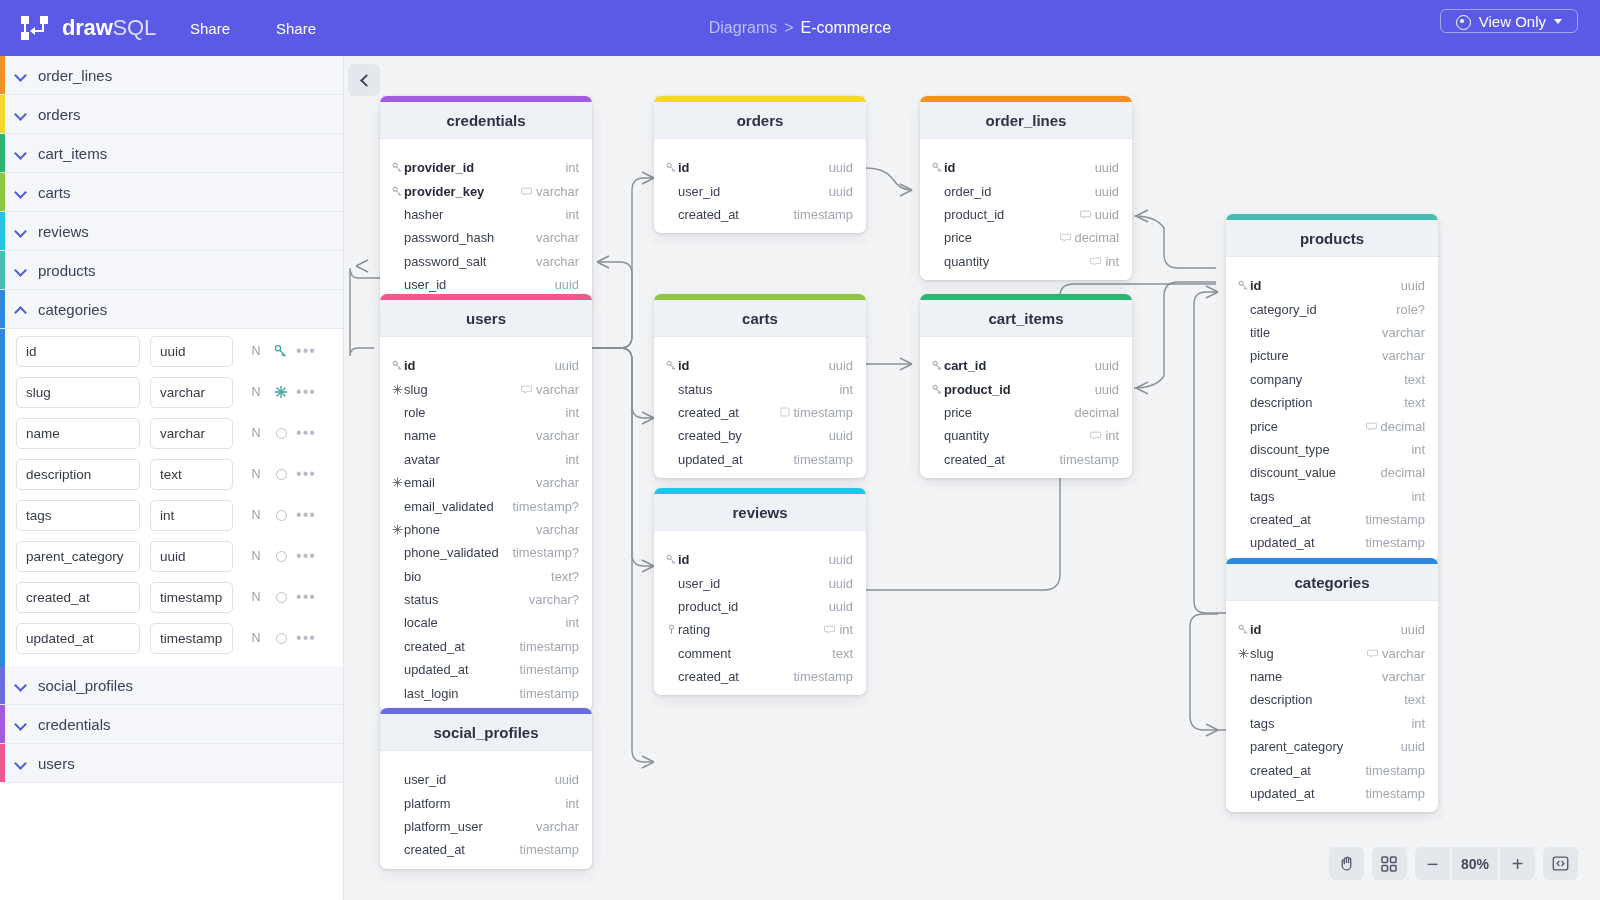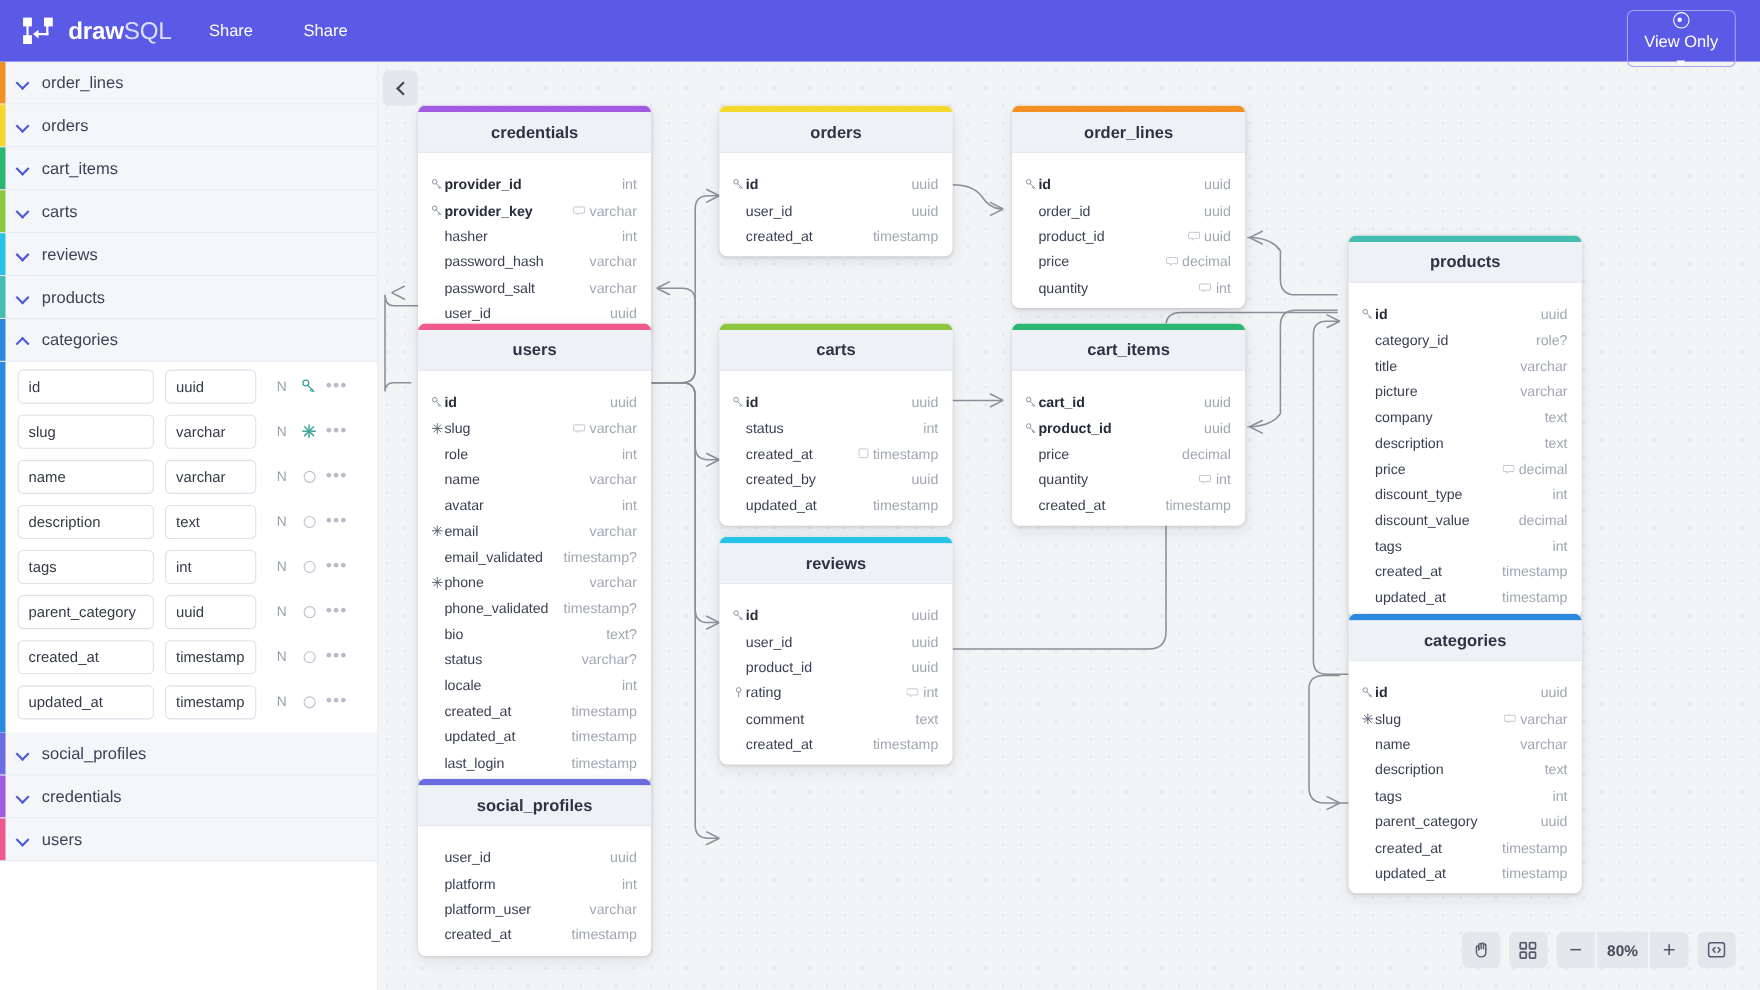--- a/index.html
+++ b/index.html
@@ -49,26 +49,25 @@
     position: absolute; left: 0; width: 1600px;
     text-align: center; font-size: 16px; pointer-events: none;
   }
   #breadcrumb span { pointer-events: auto; }
   .bc-parent { color: #bfbff4; }
   .bc-sep { color: #bfbff4; margin: 0 7px; }
   .bc-current { color: #ffffff; }
 
   #viewonly-btn {
     position: absolute; right: 22px; top: 9px;
-    height: 52px; padding: 0 15px;
+    height: 24px; padding: 0 15px;
     display: flex; align-items: center; gap: 8px;
     border: 1px solid #a3a3f0; border-radius: 6px;
     color: #ffffff; font-size: 15px; cursor: pointer;
     background: transparent;
-    flex-direction: column;
   }
   .eye-ic { width: 15px; height: 15px; display:inline-block; position: relative; }
   .eye-ic::before {
     content:""; position:absolute; left:0; top:1px;
     width: 13px; height: 13px; border: 1.5px solid #fff; border-radius: 50%;
   }
   .eye-ic::after {
     content:""; position:absolute; left:4.5px; top:5.5px;
     width: 4px; height: 4px; background:#fff; border-radius: 50%;
   }
@@ -240,20 +239,23 @@
       <div class="larr"></div>
     </div>
     <div id="brand-text">
       <span class="bold">draw</span><span class="light">SQL</span>
     </div>
   </div>
 
   <div class="menu-item">Share</div>
   <div class="menu-item">Share</div>
 
+  <div id="breadcrumb">
+    <span class="bc-parent">Diagrams</span><span class="bc-sep">&gt;</span><span class="bc-current">E-commerce</span>
+  </div>
 
   <div id="viewonly-btn">
     <span class="eye-ic"></span>
     <span>View Only</span>
     <span class="caret-dn"></span>
   </div>
 </div>
 
 <div id="sidebar">
     <div class="tbl-header">

